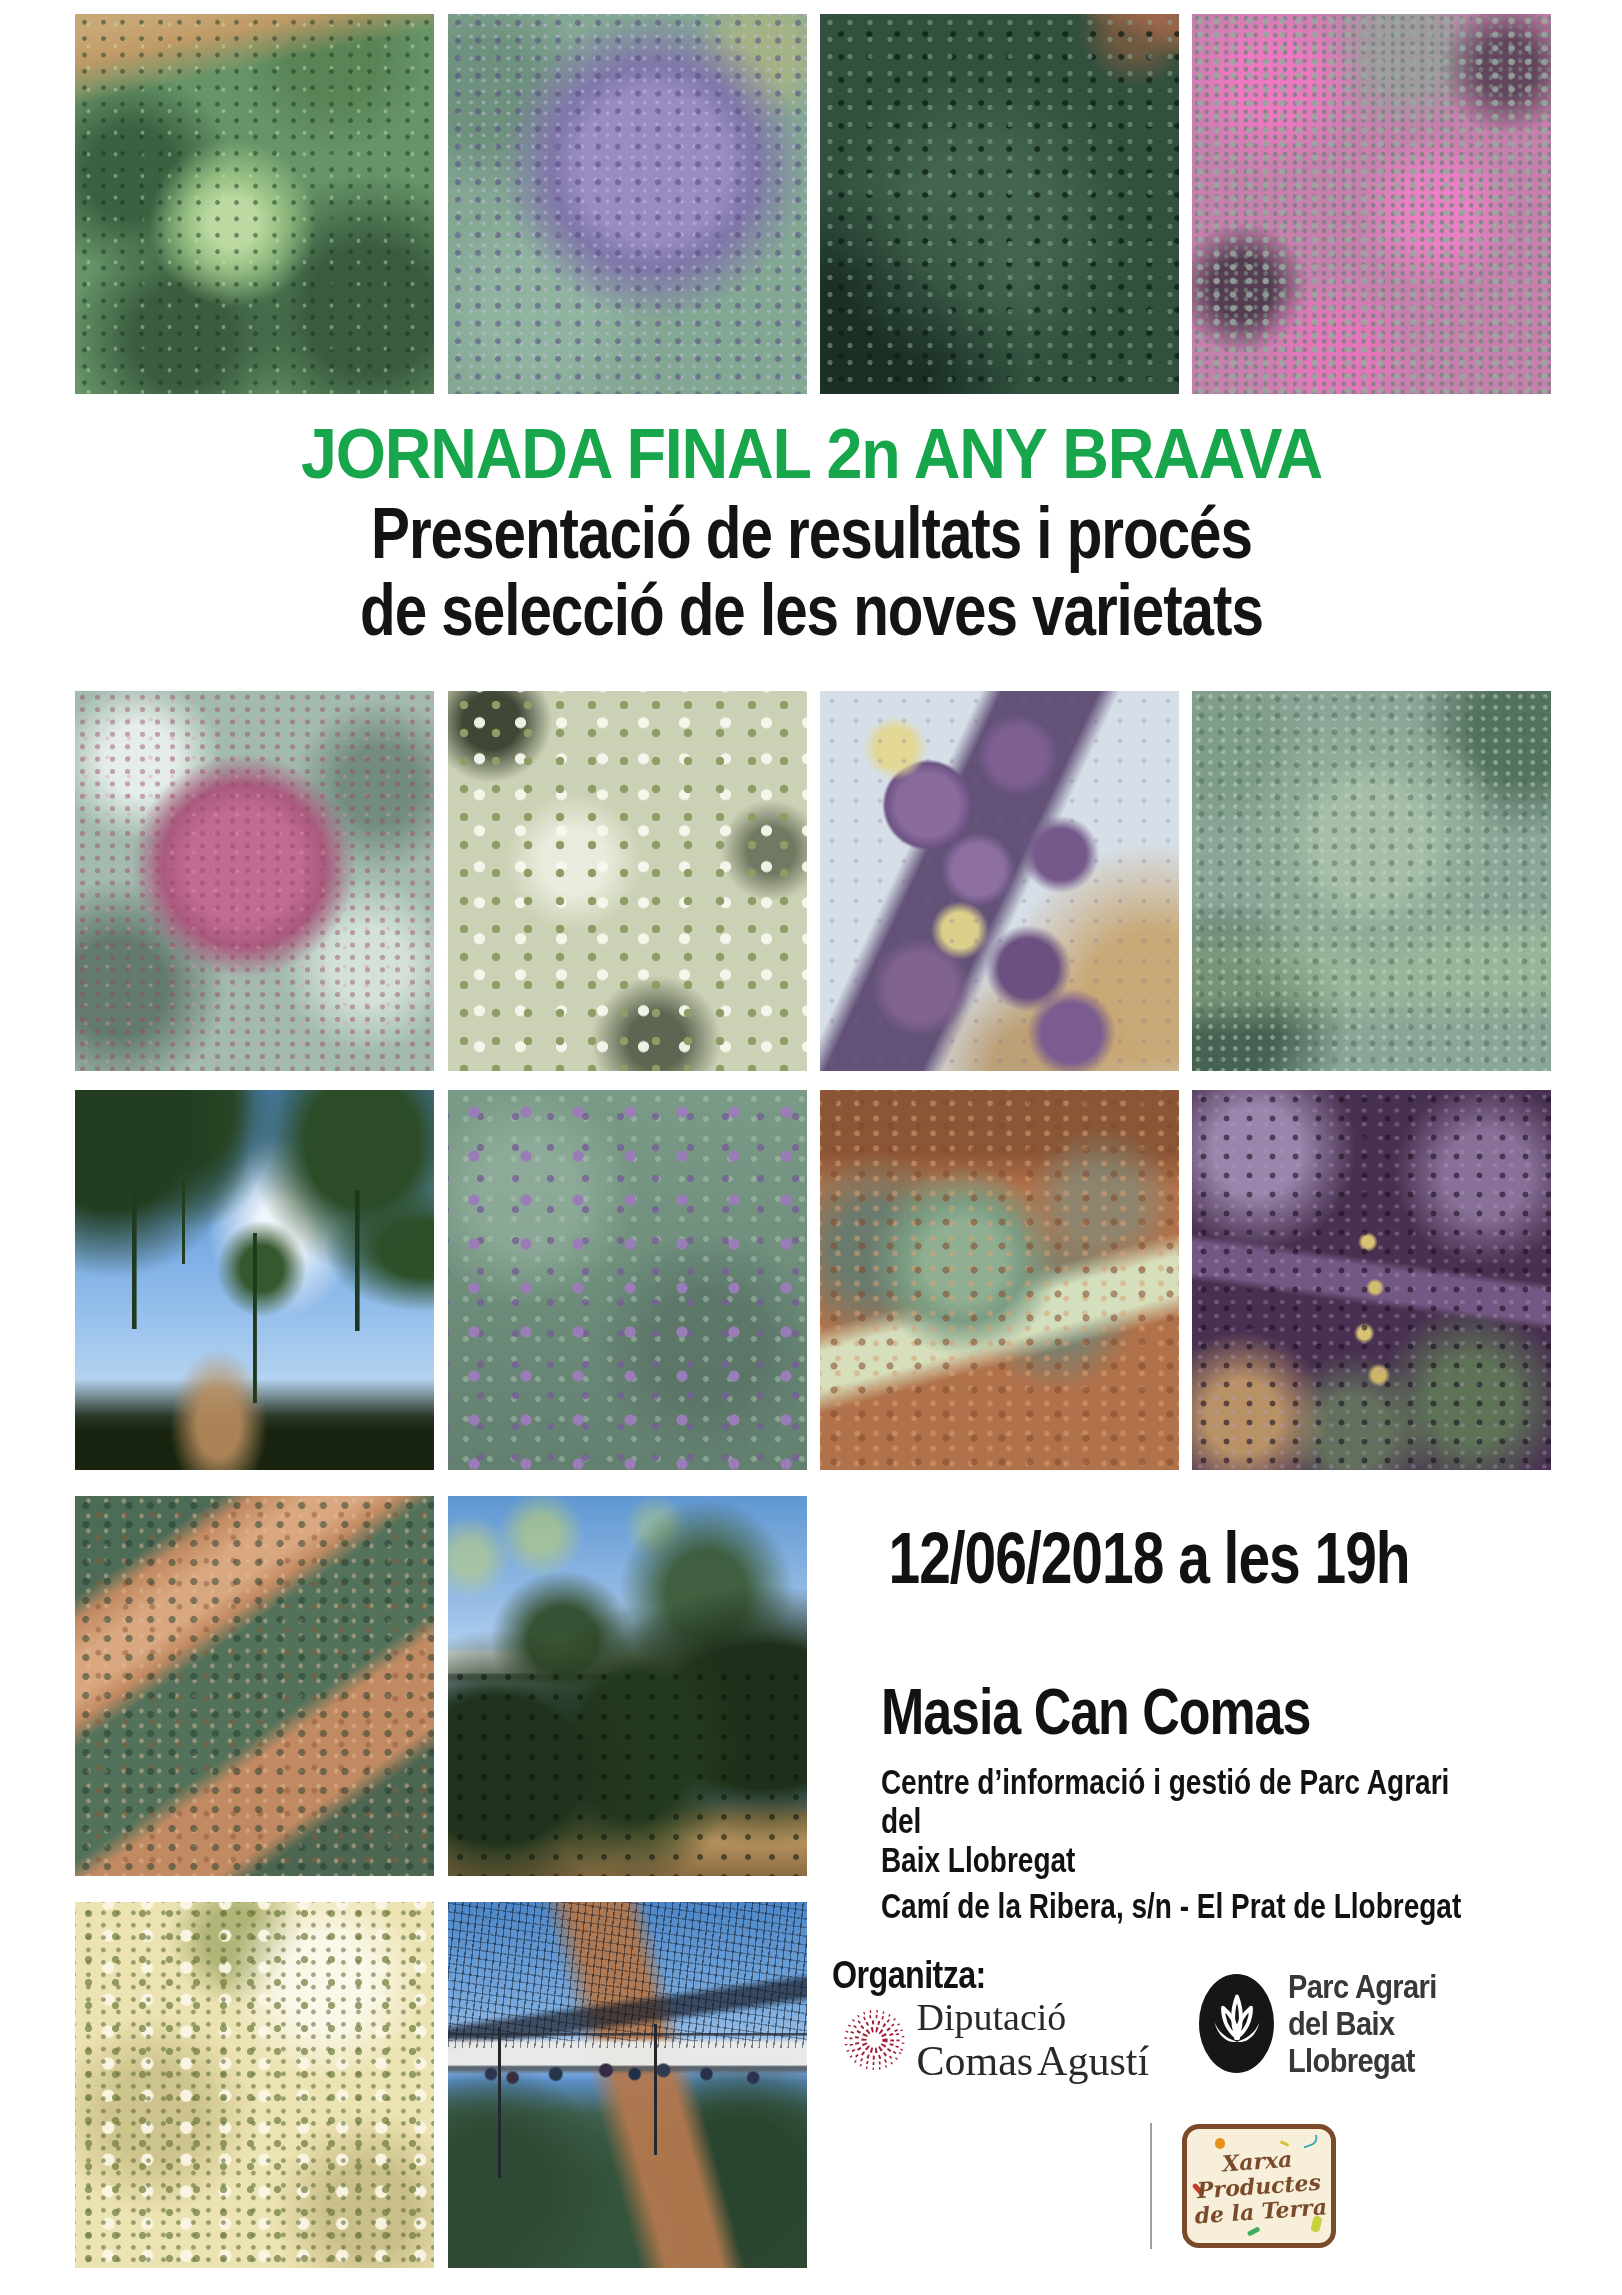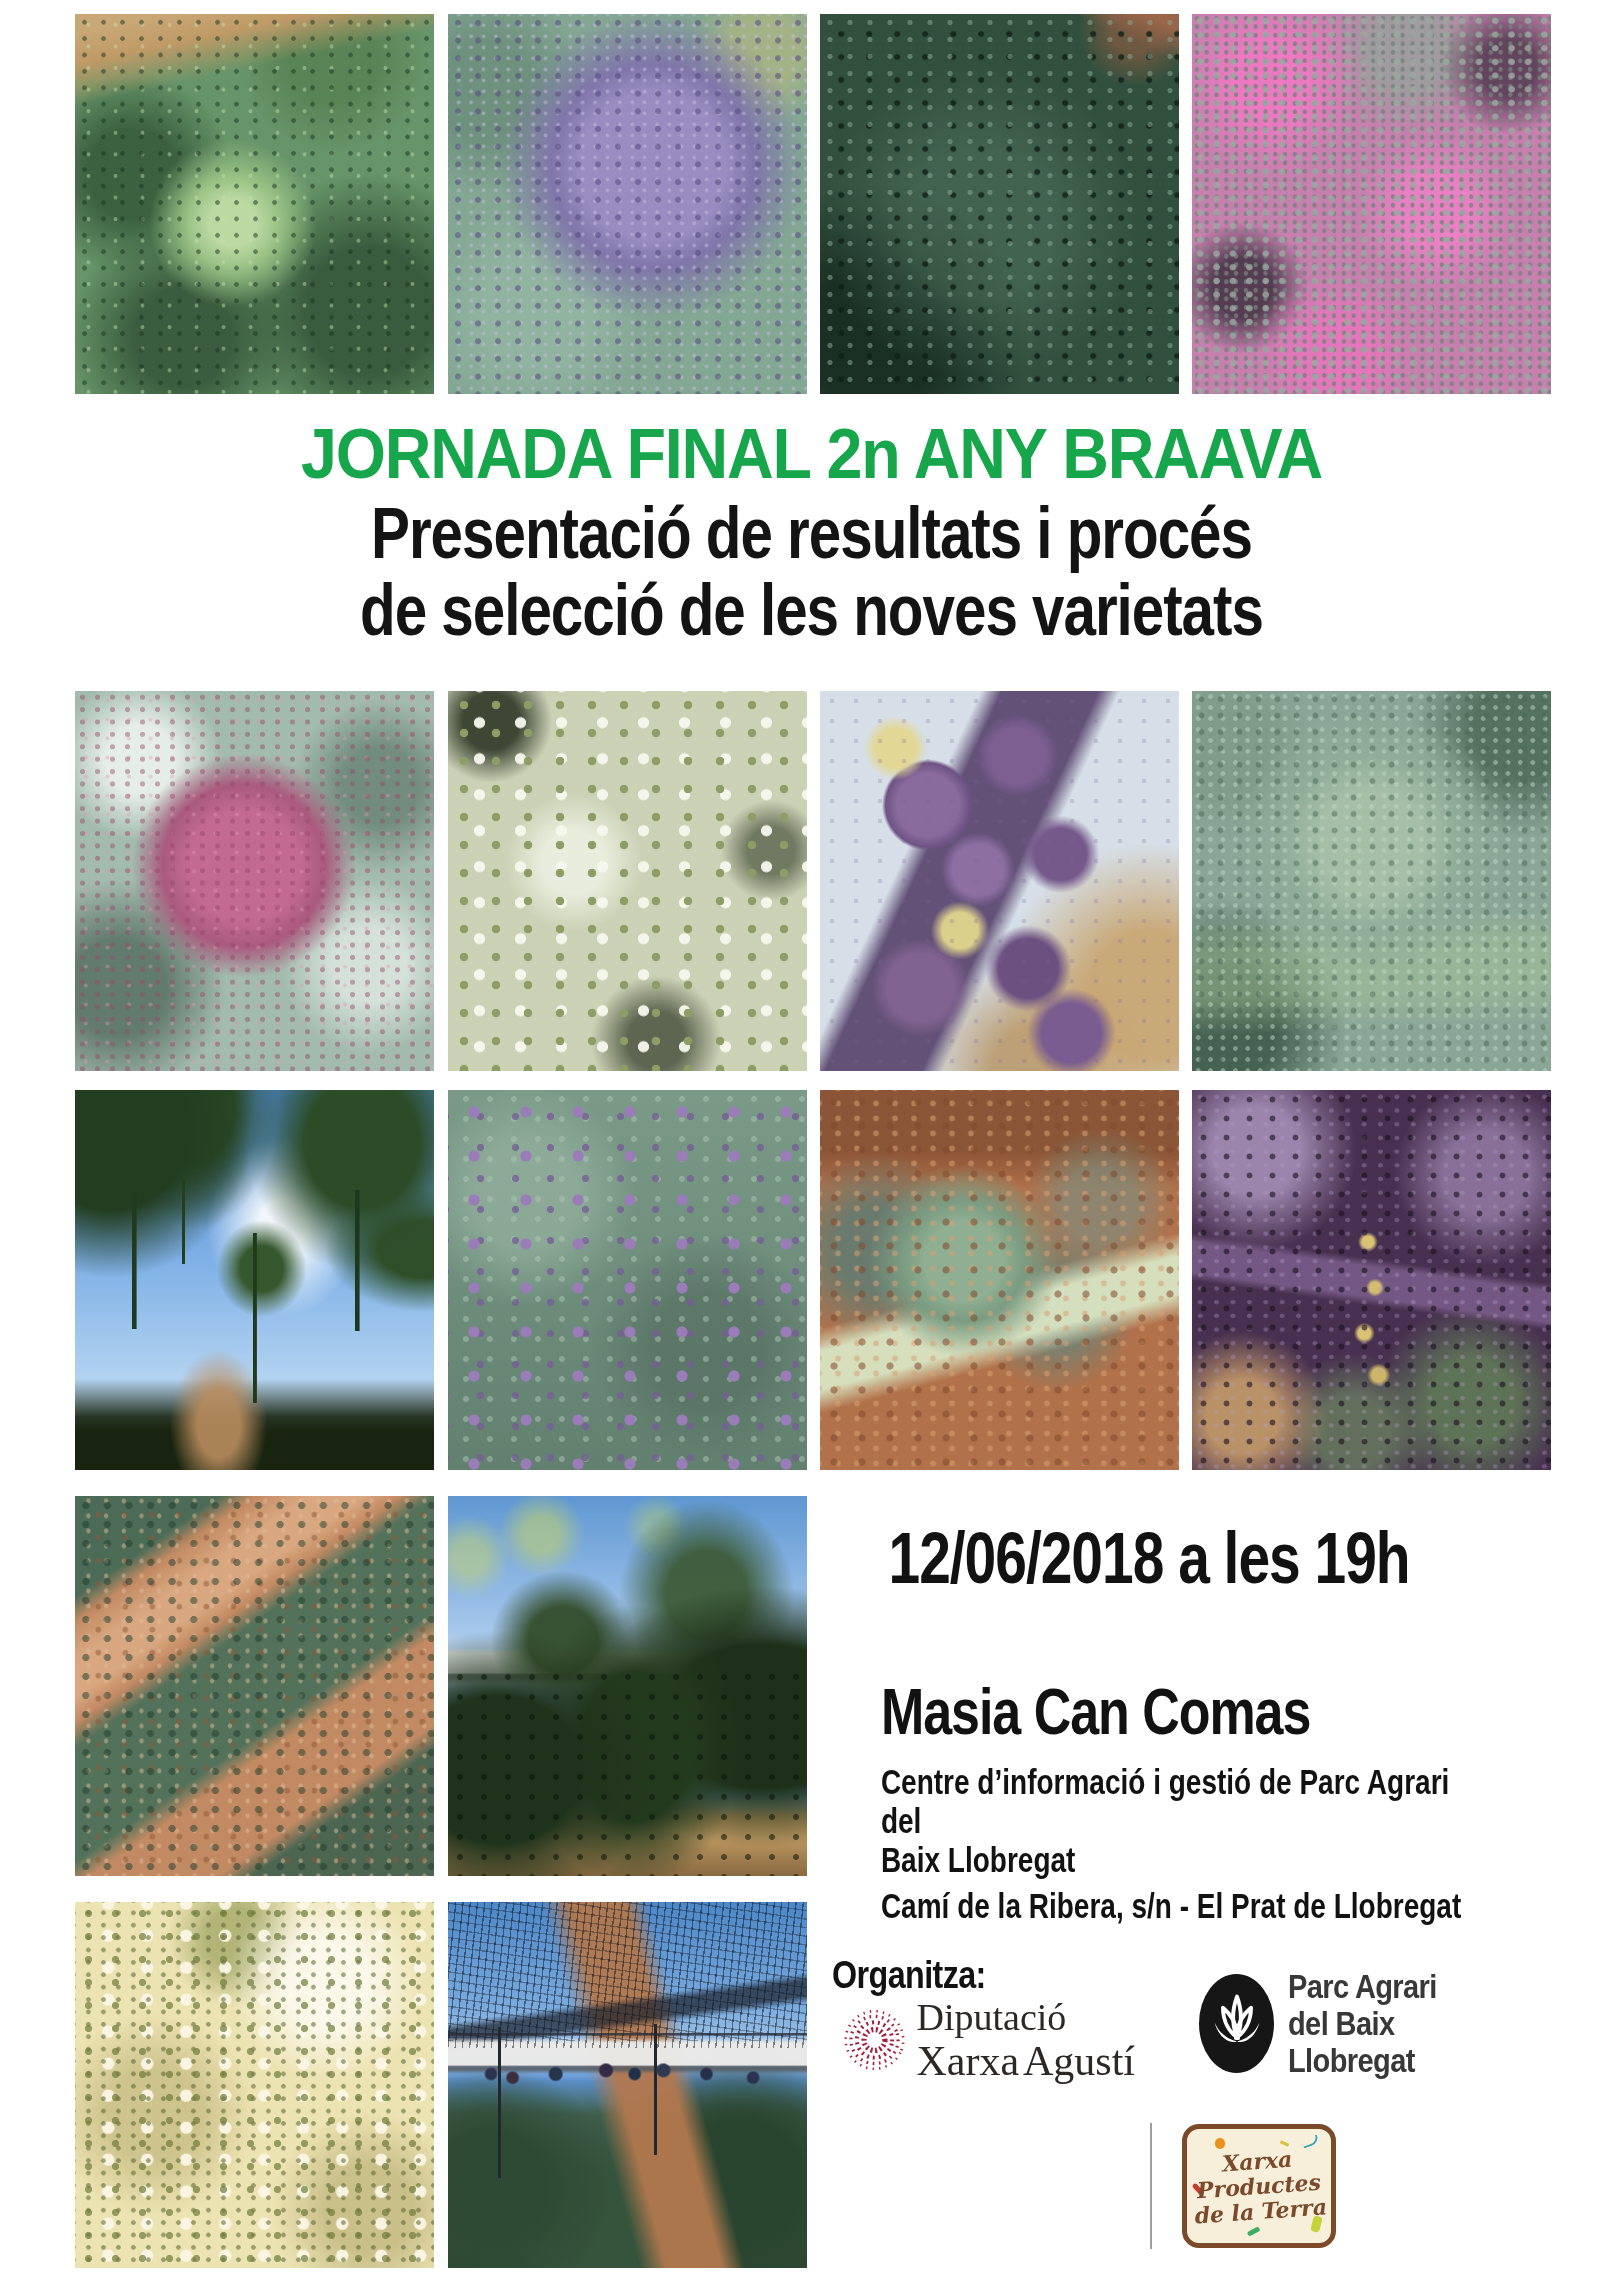--- a/index.html
+++ b/index.html
@@ -357,21 +357,21 @@
         <g fill="none" stroke="#a21d35">
           <circle cx="48" cy="52" r="16" stroke-width="8" stroke-dasharray="3 4"></circle>
           <circle cx="48" cy="52" r="27" stroke-width="6" stroke-dasharray="3 6" transform="rotate(12 48 52)"></circle>
           <circle cx="48" cy="52" r="36" stroke-width="5" stroke-dasharray="2.5 7" transform="rotate(-16 48 52)"></circle>
           <circle cx="48" cy="52" r="44" stroke-width="4" stroke-dasharray="2 8" transform="rotate(26 48 52)"></circle>
         </g>
       </svg>
     </span>
     <span class="fund-text">
       <span class="fund-l1" style="display:block">Diputació</span>
-      <span class="fund-l2" style="display:block"><span>Xarxa</span><b>Agustí</b></span>
+      <span class="fund-l2" style="display:block"><span>Comas</span><b>Agustí</b></span>
     </span>
   </div>
 
   <div class="logo lg-parc">
     <span class="parc-oval">
       <svg width="56" height="71" viewBox="0 0 100 124">
         <g stroke="#ffffff" stroke-width="7" fill="none" stroke-linejoin="round" stroke-linecap="round">
           <path d="M50 14 C59 38 59 64 50 88 C41 64 41 38 50 14 Z"></path>
           <path d="M25 34 C42 48 50 66 52 88 C35 77 25 57 25 34 Z"></path>
           <path d="M75 34 C58 48 50 66 48 88 C65 77 75 57 75 34 Z"></path>

